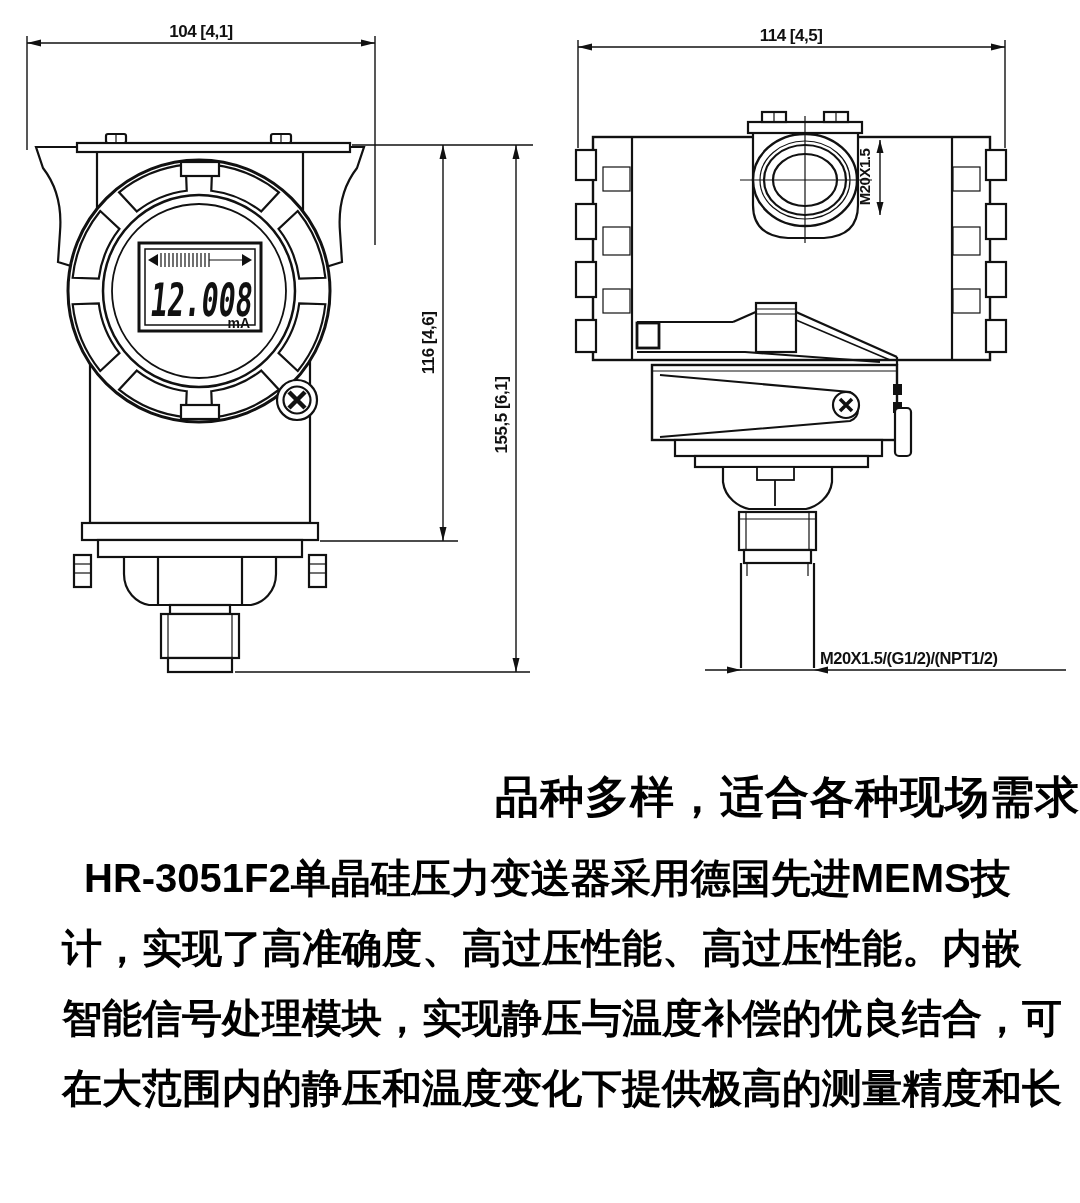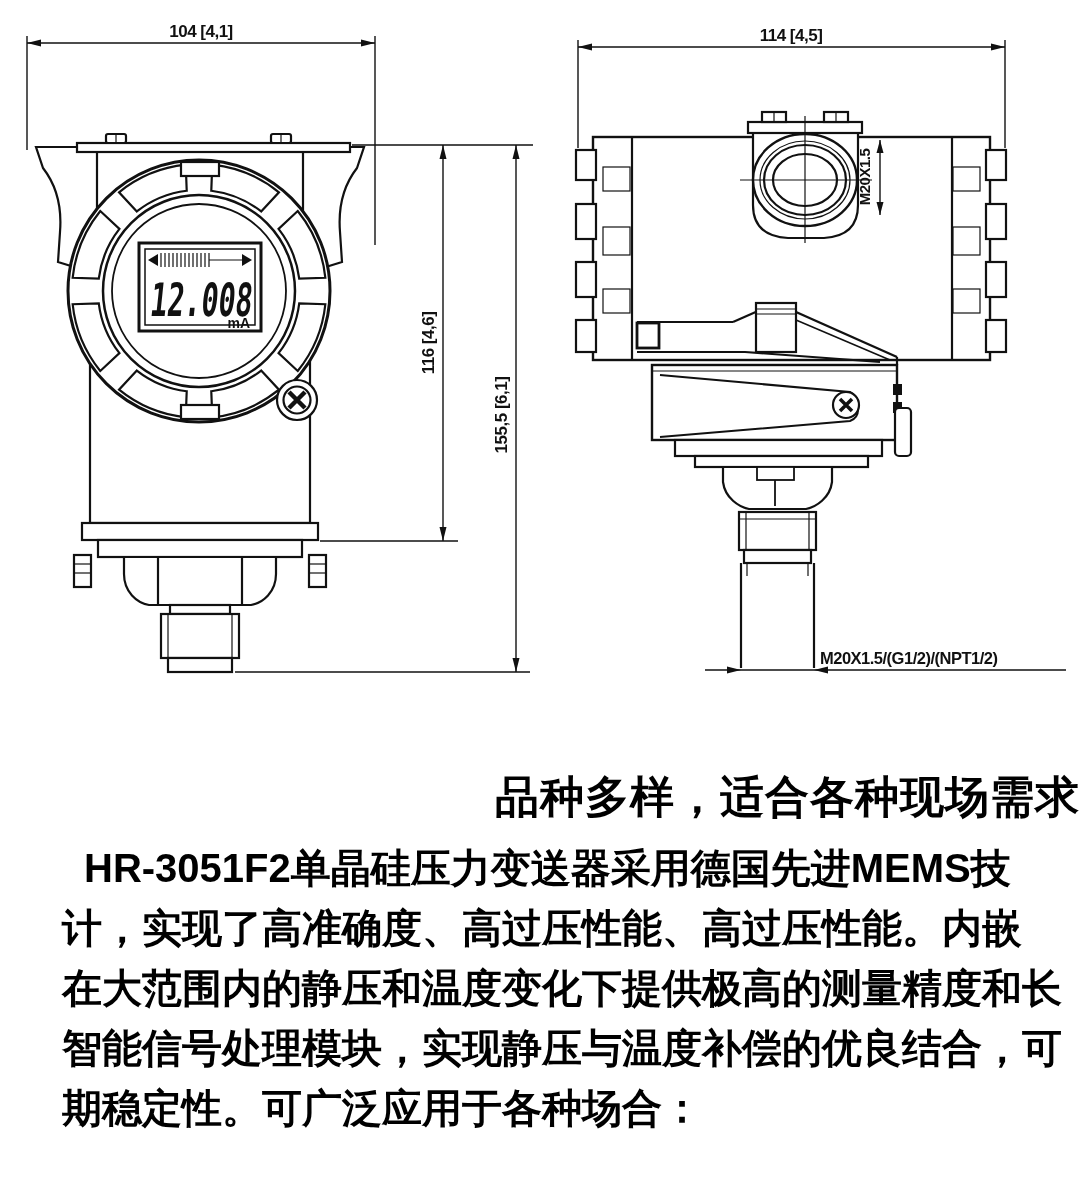--- a/index.html
+++ b/index.html
@@ -15,21 +15,21 @@
   svg .dimtxt{font-size:17px;letter-spacing:-0.5px;}
   svg .dimtxt-sm{font-size:15px;letter-spacing:-0.5px;}
   svg .dimtxt-long{font-size:16.5px;letter-spacing:-0.5px;}
   svg .lcd-digits{font-family:"DejaVu Sans Mono",monospace;font-size:46px;font-weight:bold;}
   svg .lcd-unit{font-size:14px;}
   .text-section{position:absolute;left:0;top:760px;width:1080px;}
   .heading{position:absolute;left:0;top:8px;width:1080px;text-align:right;
            font-size:44px;font-weight:700;letter-spacing:1px;}
   .para{position:absolute;left:62px;top:78px;width:970px;font-size:40px;font-weight:600;
         letter-spacing:0;}
-  .para .pline{height:60px;line-height:60px;white-space:nowrap;}
+  .para .pline{height:60px;line-height:60px;white-space:nowrap;margin-top:10px;}
   .para .pline.first{padding-left:22px;}
 </style>
 </head>
 <body>
 
 <div class="page">
 
   <svg class="drawing" width="1080" height="735" viewBox="0 0 1080 735">
     <defs>
       <path id="blade" d="M320.8,254.9 A127,127 0 0 1 320.8,327.1 L296.3,318.0 A101,101 0 0 0 296.3,264.0 Z" fill="#fff" stroke="#111" stroke-width="2.2"></path>
@@ -234,19 +234,18 @@
         <text class="dimtxt-long" x="820" y="664" text-anchor="start">M20X1.5/(G1/2)/(NPT1/2)</text>
       </g>
     </g>
   </svg>
 
   <div class="text-section">
     <div class="heading">品种多样，适合各种现场需求</div>
     <div class="para">
       <div class="pline first">HR-3051F2单晶硅压力变送器采用德国先进MEMS技</div>
       <div class="pline">计，实现了高准确度、高过压性能、高过压性能。内嵌</div>
+      <div class="pline">智能信号处理模块，实现静压与温度补偿的优良结合，可</div>
       <div class="pline">在大范围内的静压和温度变化下提供极高的测量精度和长</div>
-      <div class="pline">智能信号处理模块，实现静压与温度补偿的优良结合，可</div>
-      <div class="pline">期稳定性。可广泛应用于各种场合：</div>
     </div>
   </div>
 
 </div>
 
 </body></html>

